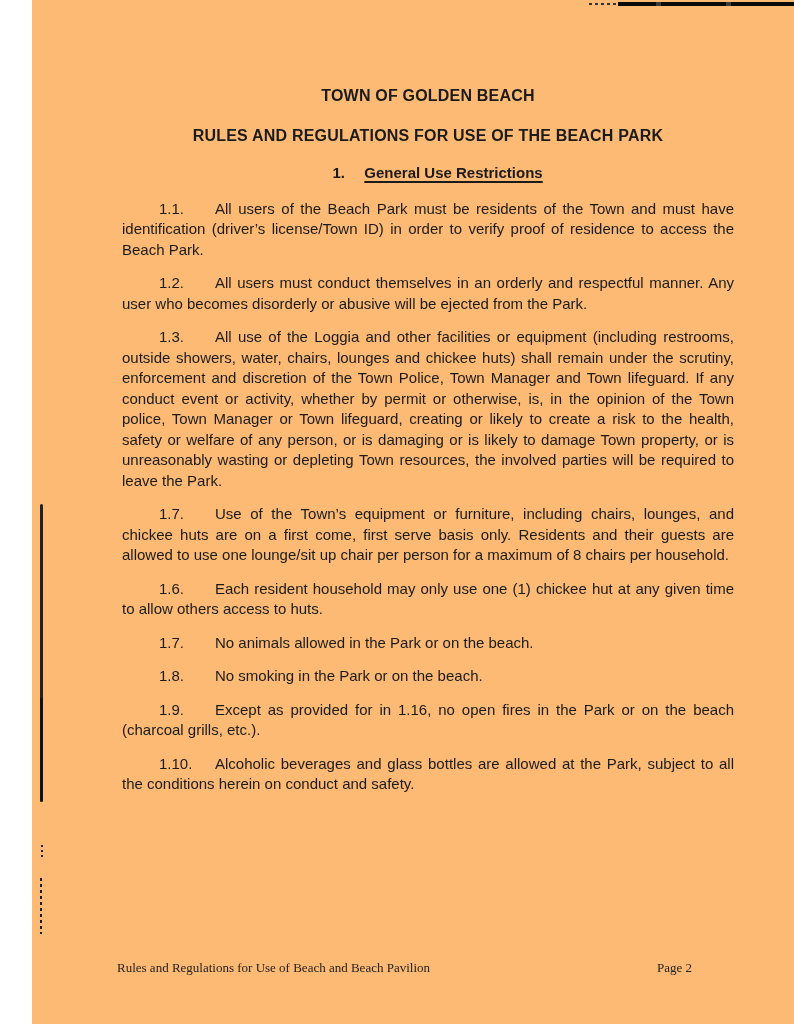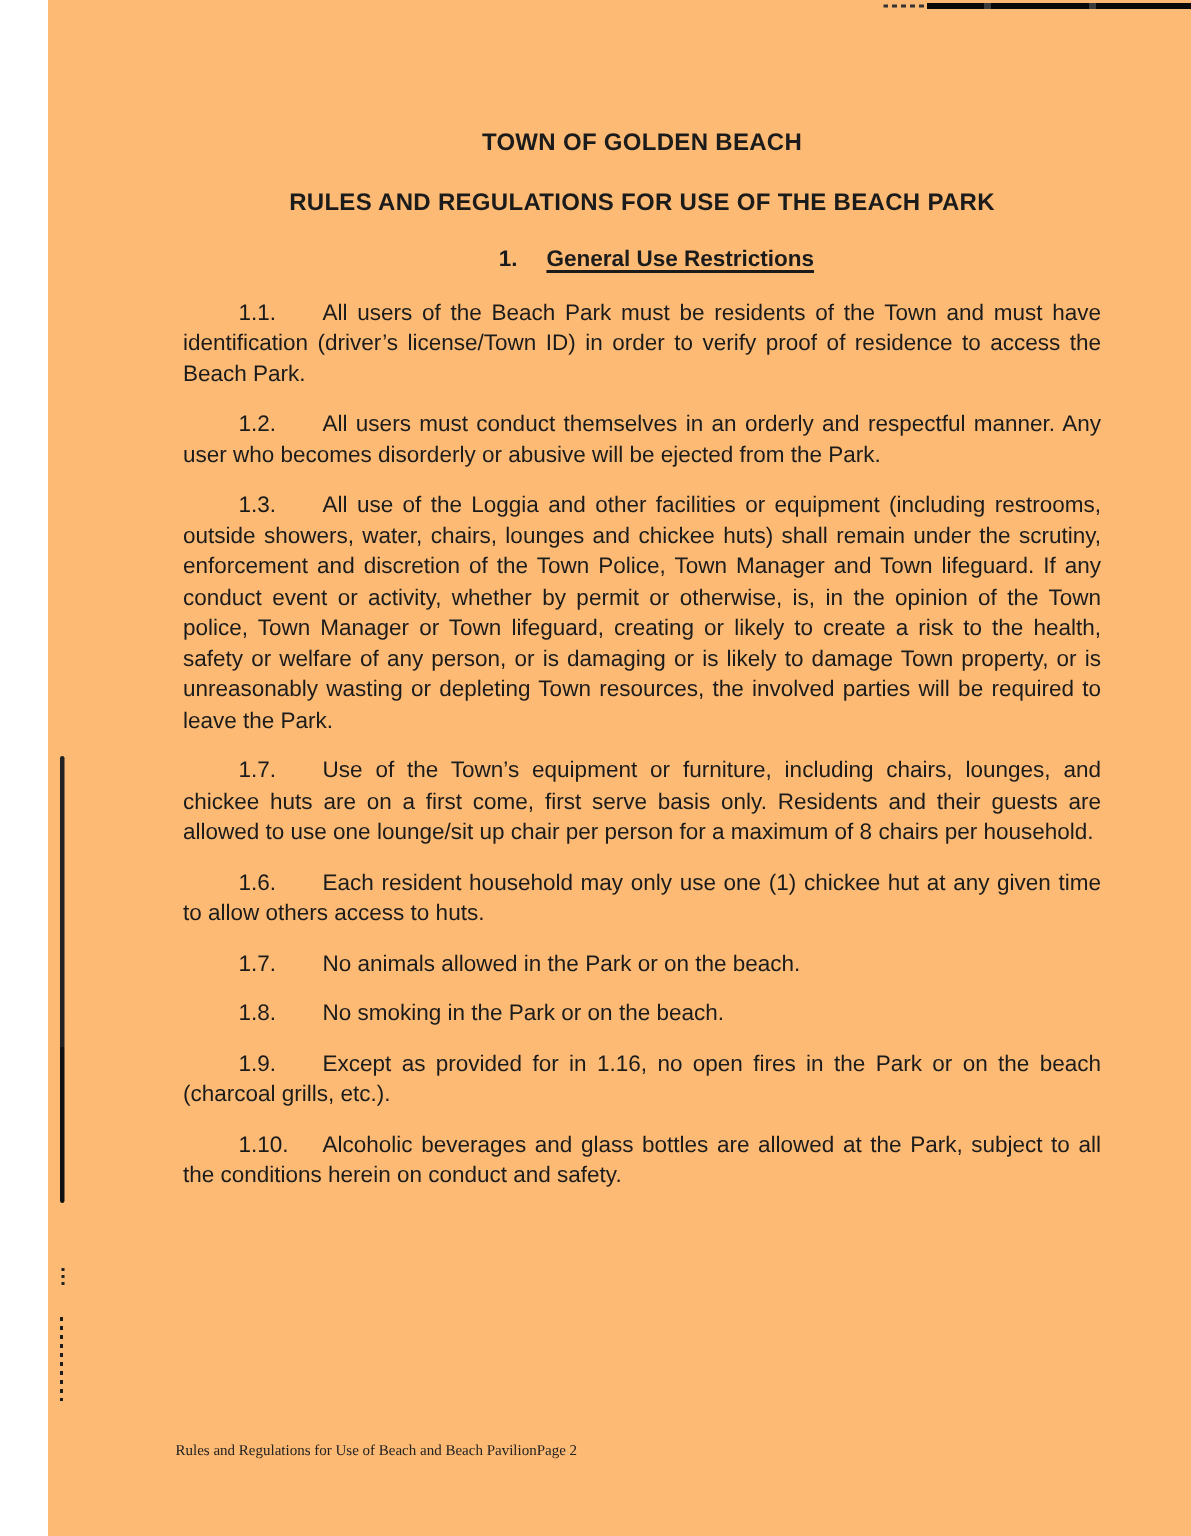--- a/index.html
+++ b/index.html
@@ -104,22 +104,23 @@
     display: inline-block;
     width: 56px;
     text-indent: 0;
   }
   .footer {
     position: absolute;
     left: -5px;
     top: 872px;
     width: 575px;
     display: flex;
+    justify-content: space-between;
     font-family: "Liberation Serif", serif;
-    font-size: 10px;
+    font-size: 13px;
     color: #222222;
   }
 </style>
 </head>
 <body>
 
 <div class="page">
 
   <div class="artifact-top-dots"></div>
   <div class="artifact-top-line"></div>

